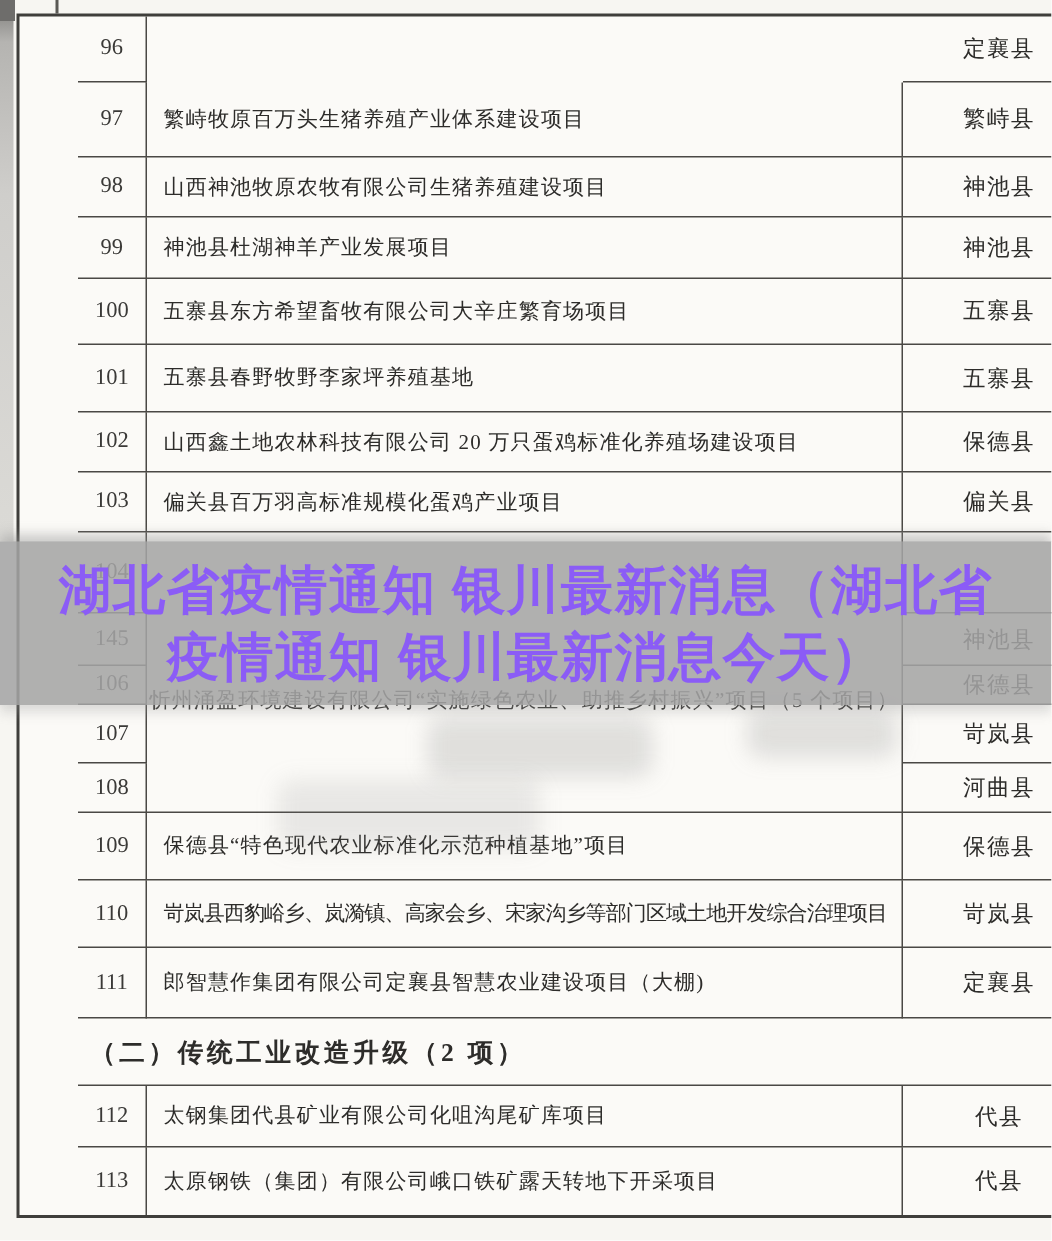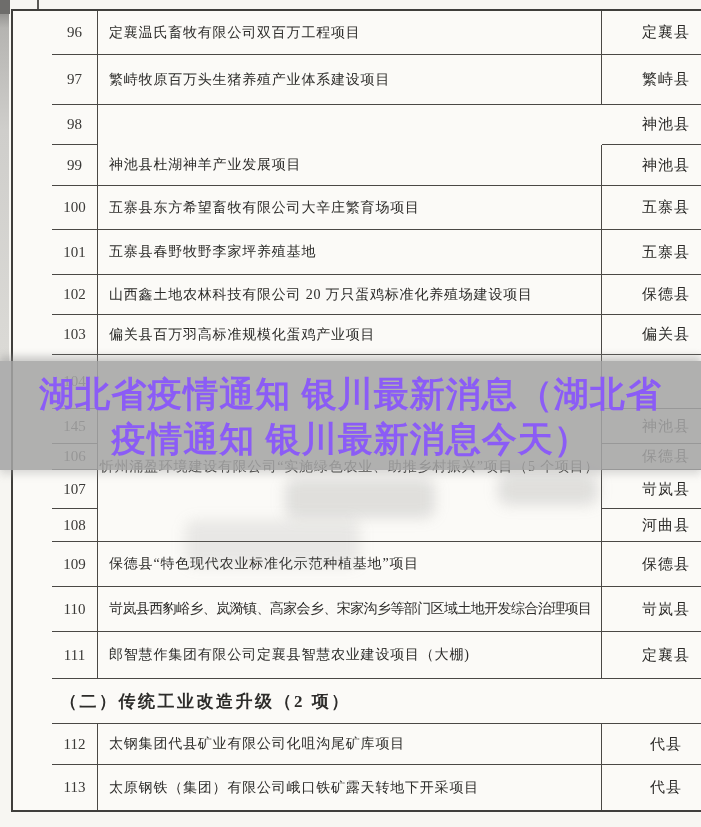--- a/index.html
+++ b/index.html
@@ -39,28 +39,28 @@
 <body>
 
 <div class="page">
   <div class="edge-shadow"></div>
   <div class="corner-mark"></div>
   <div class="stub"></div>
 
   <div class="tbl">
 
     <div class="cell n" style="grid-area:1/1">96</div>
-    <div class="cell p" style="grid-area:1/2">定襄温氏畜牧有限公司双百万工程项目</div>
     <div class="cell c" style="grid-area:1/3">定襄县</div>
 
     <div class="cell n" style="grid-area:2/1">97</div>
     <div class="cell c" style="grid-area:2/3">繁峙县</div>
     <div class="cell p" style="grid-area:2/2">繁峙牧原百万头生猪养殖产业体系建设项目</div>
 
     <div class="cell n" style="grid-area:3/1">98</div>
+    <div class="cell p" style="grid-area:3/2">山西神池牧原农牧有限公司生猪养殖建设项目</div>
     <div class="cell c" style="grid-area:3/3">神池县</div>
 
     <div class="cell n" style="grid-area:4/1">99</div>
     <div class="cell p" style="grid-area:4/2">神池县杜湖神羊产业发展项目</div>
     <div class="cell c" style="grid-area:4/3">神池县</div>
 
     <div class="cell n" style="grid-area:5/1">100</div>
     <div class="cell p" style="grid-area:5/2">五寨县东方希望畜牧有限公司大辛庄繁育场项目</div>
     <div class="cell c" style="grid-area:5/3">五寨县</div>
 

